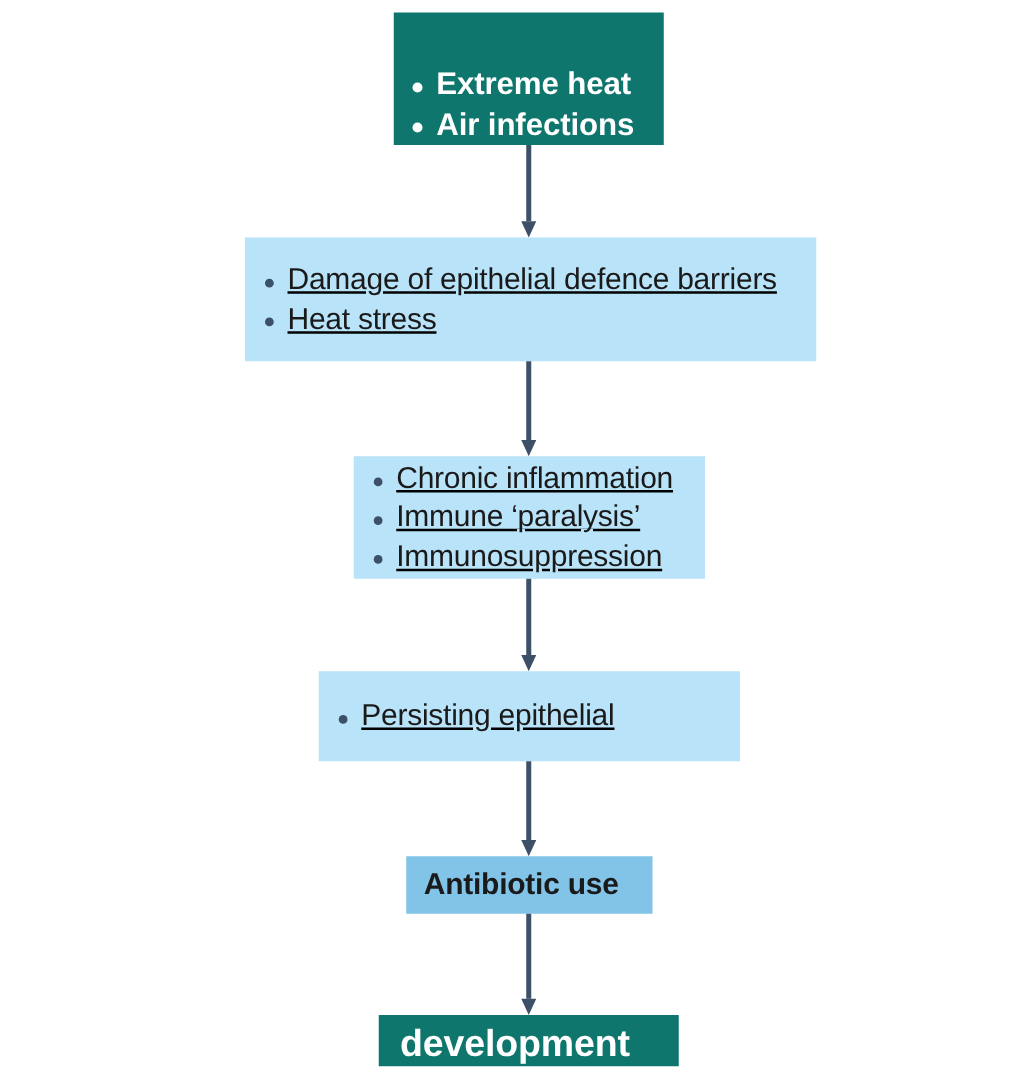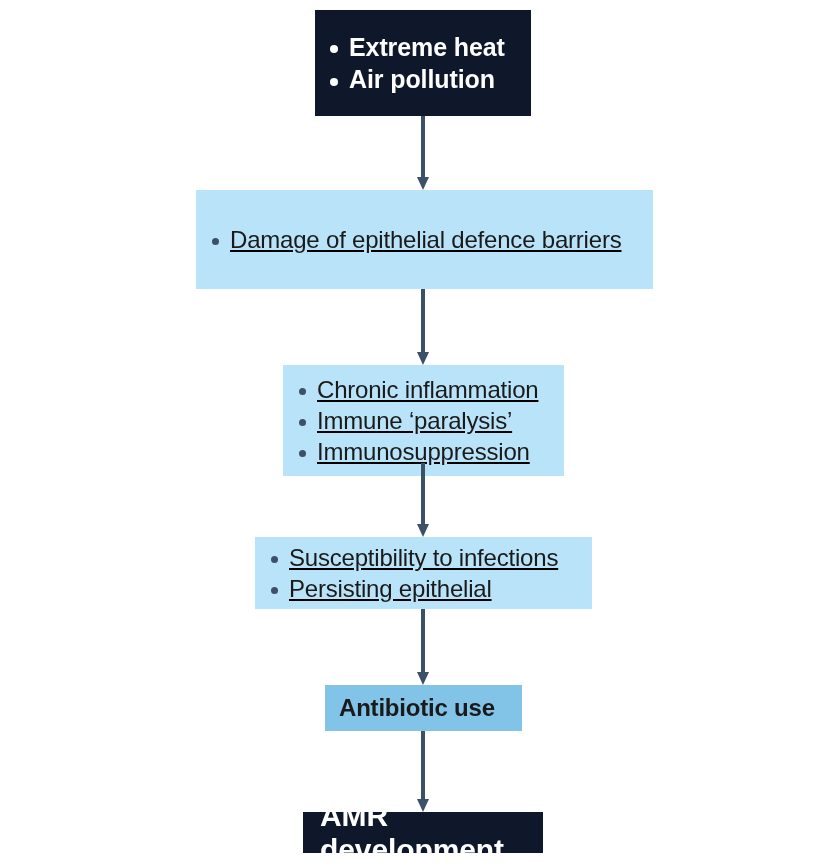--- a/index.html
+++ b/index.html
@@ -23,21 +23,22 @@
 
   .node {
     position: absolute;
     box-sizing: border-box;
     display: flex;
     flex-direction: column;
     justify-content: center;
   }
 
   .node.dark {
-    background: #0f172a;
+    background: #0f766e;
+    justify-content: flex-end;
   }
   .node.light {
     background: #b9e3f8;
     text-decoration: underline;
   }
   .node.mid {
     background: #82c3e8;
   }
 
   .node ul {
@@ -101,21 +102,21 @@
     align-items: flex-start;
   }
 
   .plain-text, .banner-text {
     display: block;
   }
 
   
   #node-drivers   { left: 315px; top: 10px;  width: 216px; height: 106px; padding: 0 0 0 14px; }
   #node-exposure  { left: 196px; top: 190px; width: 457px; height: 99px;  padding: 0 0 0 14px; }
-  #node-immune    { left: 283px; top: 365px; width: 281px; height: 111px;  padding: 0 0 0 14px; }
+  #node-immune    { left: 283px; top: 365px; width: 281px; height: 98px;  padding: 0 0 0 14px; }
   #node-infection { left: 255px; top: 537px; width: 337px; height: 72px;  padding: 0 0 0 14px; }
   #node-antibiotic{ left: 325px; top: 685px; width: 197px; height: 46px;  padding: 0 0 0 14px; }
   #node-amr       { left: 303px; top: 812px; width: 240px; height: 41px;  padding: 0 0 0 17px; }
 
   
   .arrow {
     position: absolute;
     left: 417px;
     width: 12px;
   }
@@ -157,32 +158,33 @@
   #arrow-5 .head  { top: 68px; }
 </style>
 </head>
 <body>
 
 <div id="flow">
 
   <div class="node dark" id="node-drivers">
     <ul>
       <li>Extreme heat</li>
-      <li>Air pollution</li>
+      <li>Air infections</li>
     </ul>
   </div>
 
   <div class="arrow" id="arrow-1">
     <div class="shaft"></div>
     <div class="head"></div>
   </div>
 
   <div class="node light" id="node-exposure">
     <ul>
       <li>Damage of epithelial defence barriers</li>
+      <li>Heat stress</li>
     </ul>
   </div>
 
   <div class="arrow" id="arrow-2">
     <div class="shaft"></div>
     <div class="head"></div>
   </div>
 
   <div class="node light" id="node-immune">
     <ul>
@@ -192,21 +194,20 @@
     </ul>
   </div>
 
   <div class="arrow" id="arrow-3">
     <div class="shaft"></div>
     <div class="head"></div>
   </div>
 
   <div class="node light" id="node-infection">
     <ul>
-      <li>Susceptibility to infections</li>
       <li>Persisting epithelial</li>
     </ul>
   </div>
 
   <div class="arrow" id="arrow-4">
     <div class="shaft"></div>
     <div class="head"></div>
   </div>
 
   <div class="node mid plain" id="node-antibiotic">

